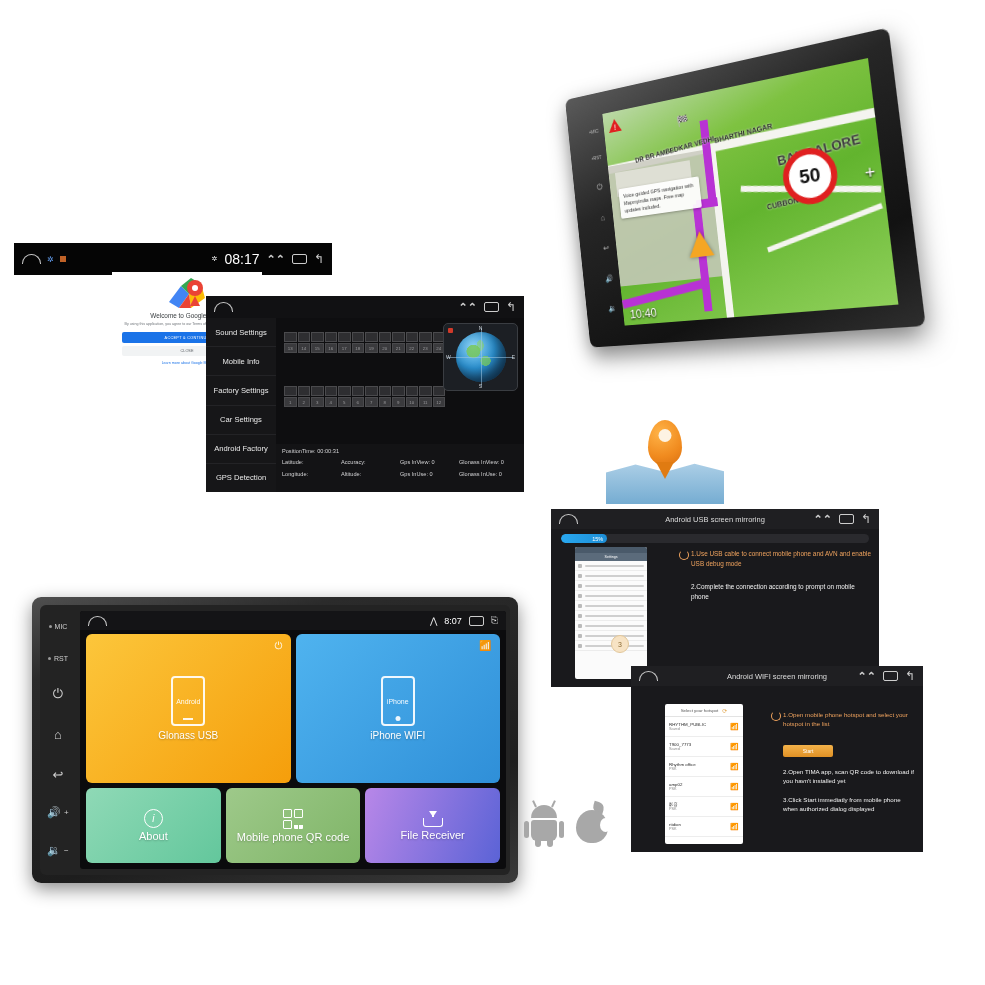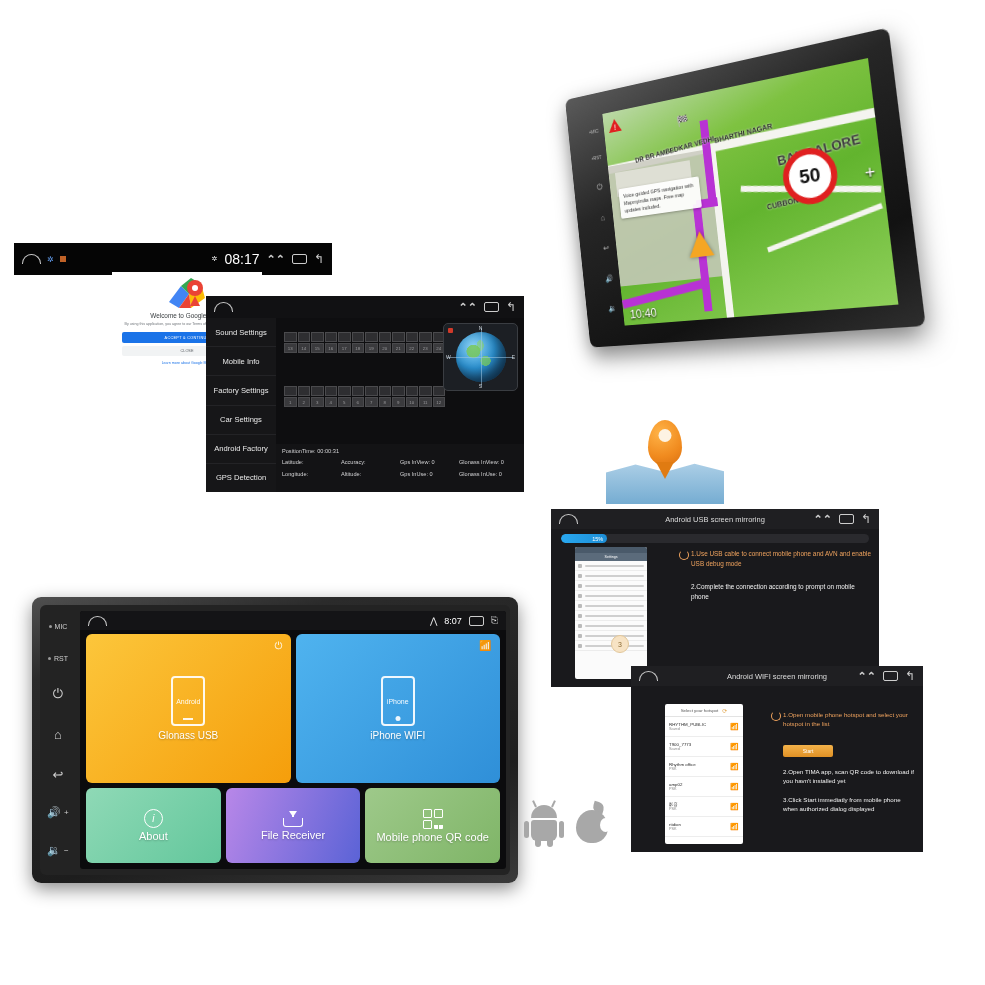--- a/index.html
+++ b/index.html
@@ -679,37 +679,37 @@
               <span>iPhone</span>
             </span>
           <span class="tlabel">iPhone WIFI</span>
         </div>
       </div>
       <div class="tilerow bot">
         <div class="tile small tile-about">
           <span class="info-ic">i</span>
           <span class="tlabel">About</span>
         </div>
-        <div class="tile small tile-file">
-          <span class="inbox-ic">
-            <span class="tray"></span>
-              <span class="stem"></span>
-              <span class="arr"></span>
-          </span>
-          <span class="tlabel">File Receiver</span>
-        </div>
         <div class="tile small tile-qr">
           <span class="qr-ic">
               <div></div>
               <div></div>
               <div></div>
               <div></div>
             </span>
           <span class="tlabel">Mobile phone QR code</span>
         </div>
+        <div class="tile small tile-file">
+          <span class="inbox-ic">
+            <span class="tray"></span>
+              <span class="stem"></span>
+              <span class="arr"></span>
+          </span>
+          <span class="tlabel">File Receiver</span>
+        </div>
       </div>
     </div>
   </div>
 </div>
 
 <div class="abs" id="oslogos">
   <div class="droid">
     <div class="head"></div>
       <div class="body"></div>
     <div class="arm l"></div>

